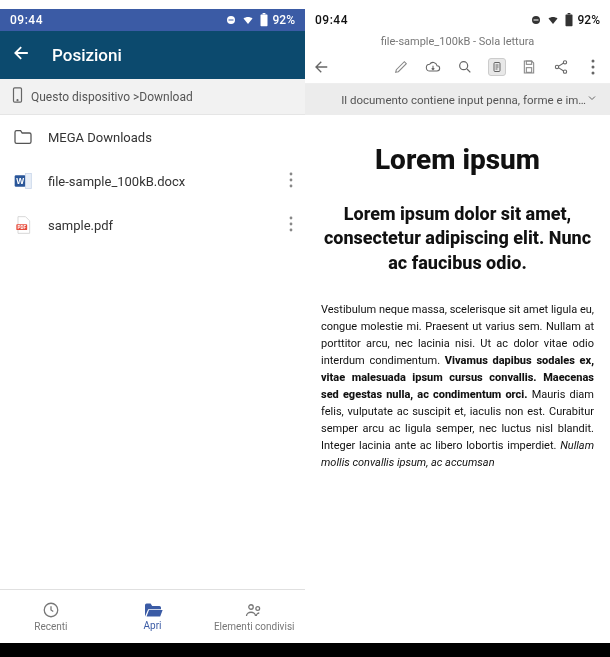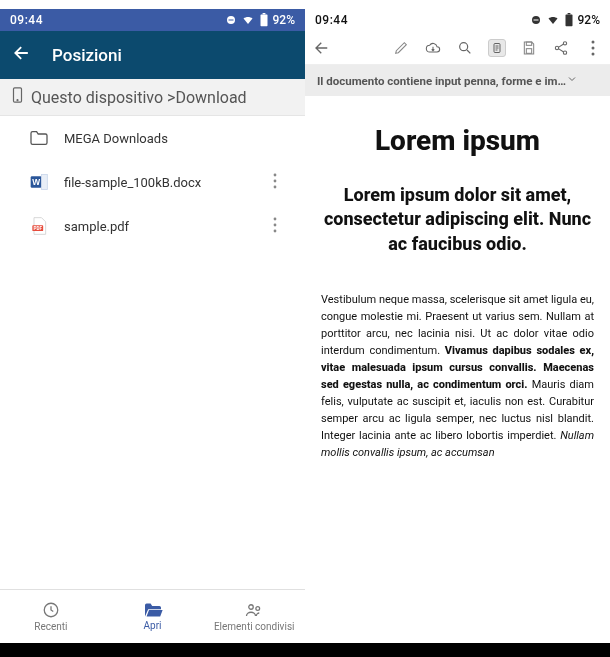--- a/index.html
+++ b/index.html
@@ -30,36 +30,36 @@
     display: flex;
     align-items: center;
     padding: 0 12px;
     gap: 20px;
   }
   .appbar .title { font-size: 17px; font-weight: 500; }
 
   
   .breadcrumb {
     background: #f2f2f2;
-    font-size: 16px;
+    font-size: 12px;
     color: #555;
     padding: 8px 12px;
     display: flex;
     align-items: center;
     gap: 8px;
     border-bottom: 1px solid #e5e5e5;
   }
 
   
   .filelist { flex: 1; background: #fff; }
   .filerow {
     display: flex;
     align-items: center;
     height: 44px;
-    padding: 0 28px;
+    padding: 0 12px;
     gap: 14px;
     font-size: 13px;
     color: #333;
   }
   .filerow .icon-slot { width: 22px; display:flex; justify-content:center; }
   .filerow .label { flex:1; }
   .filerow .more { color: #888; }
 
   
   .bottomnav {
@@ -96,32 +96,31 @@
   .tool-icon { color: #666; width:18px; height:18px; display:flex; align-items:center; justify-content:center;}
   .tool-icon.active-box { background:#e8e8e8; border:1px solid #ccc; border-radius:3px; padding:2px; }
 
   .notice-bar {
     background: #ececec;
     color: #555;
     font-size: 11.5px;
     padding: 8px 12px;
     display: flex;
     align-items: center;
-    justify-content: flex-start;
-    font-weight: bold;
+    justify-content: flex-end;
   }
 
   .doc-body {
     flex: 1;
     overflow: hidden;
     padding: 18px 16px 8px 16px;
     color: #111;
   }
   .doc-h1 { font-size: 28px; font-weight: 800; text-align: center; margin: 10px 0 26px; }
-  .doc-h2 { font-size: 18px; font-weight: 800; text-align: center; line-height: 1.35; margin-bottom: 35px; }
+  .doc-h2 { font-size: 18px; font-weight: 800; text-align: center; line-height: 1.35; margin-bottom: 26px; }
   .doc-p { font-size: 11px; text-align: justify; line-height: 1.55; }
   .doc-p b.strong { font-weight: 800; }
   .doc-p i.em { font-style: italic; }
 </style>
 </head>
 <body>
 
 <div class="panel panel-left">
   <div class="statusbar sb-dark" style="background:#3b5ba5;color:#fff;">
     <div class="statusbar-left"><span class="time">09:44</span></div>
@@ -248,20 +247,21 @@
       <span class="sb-icon">
           <svg width="10" height="14" viewBox="0 0 12 20" fill="#333">
             <rect x="1" y="2" width="10" height="17" rx="1"></rect>
             <rect x="4" y="0" width="4" height="2"></rect>
           </svg>
         </span>
       <span>92%</span>
     </div>
   </div>
 
+  <div class="doc-titlebar">file-sample_100kB - Sola lettura</div>
 
   <div class="doc-toolbar">
     <span class="tool-icon">
         <svg width="18" height="18" viewBox="0 0 24 24" fill="none" stroke="#666" stroke-width="1.8">
           <path d="M19 12H5m6-7l-7 7 7 7"></path>
         </svg>
       </span>
     <div class="toolbar-group">
       <span class="tool-icon">
           <svg width="16" height="16" viewBox="0 0 24 24" fill="none" stroke="#888" stroke-width="1.6">

